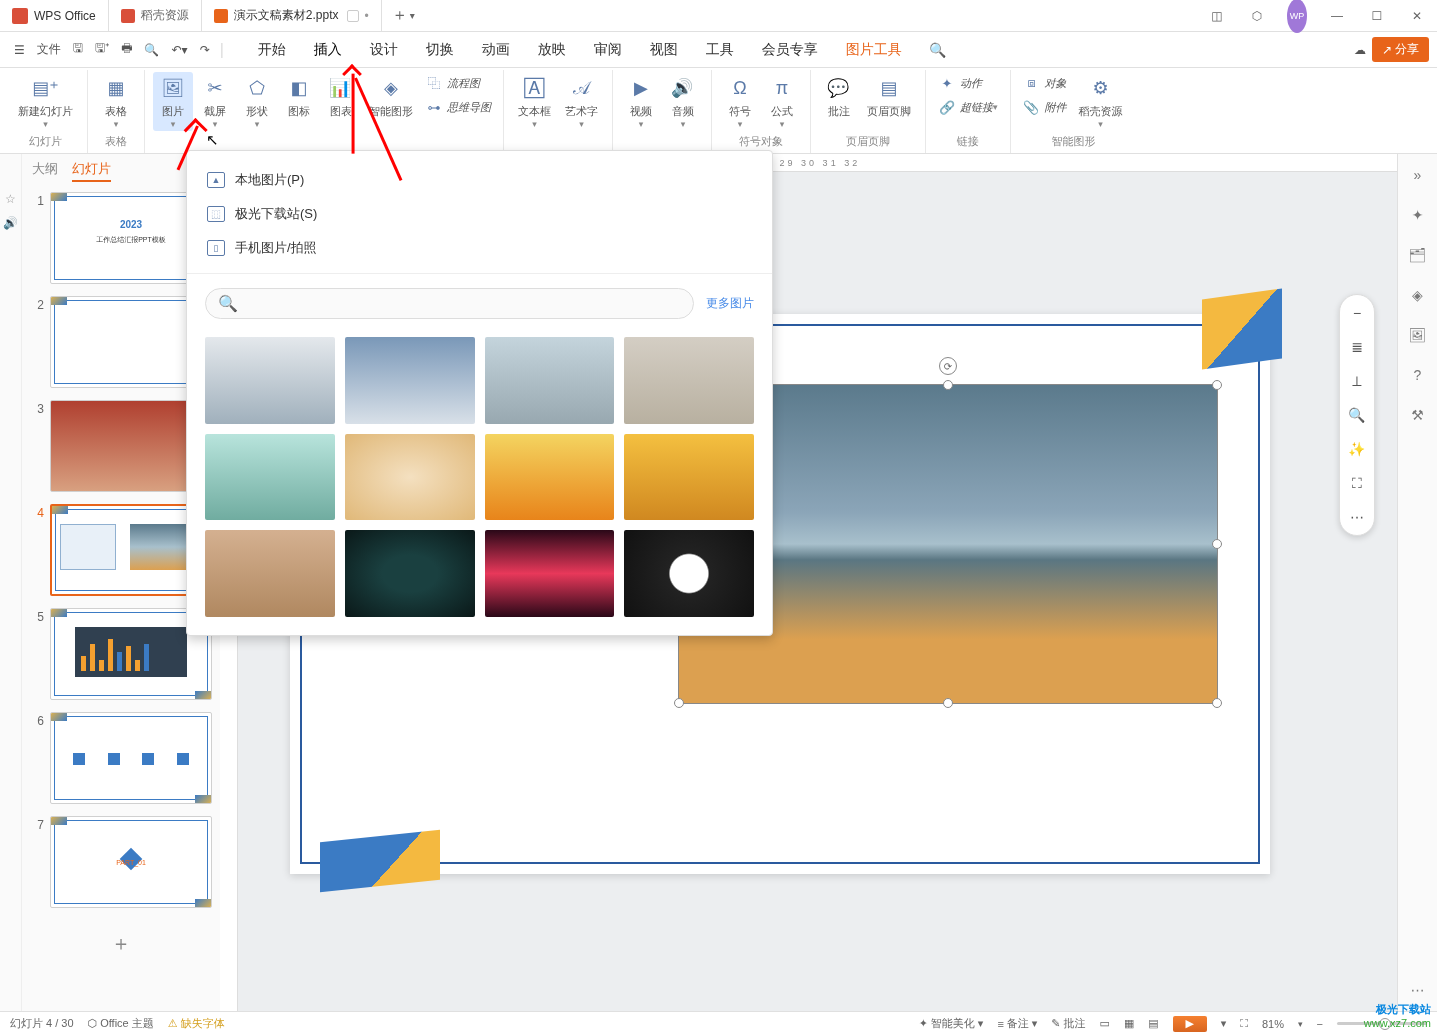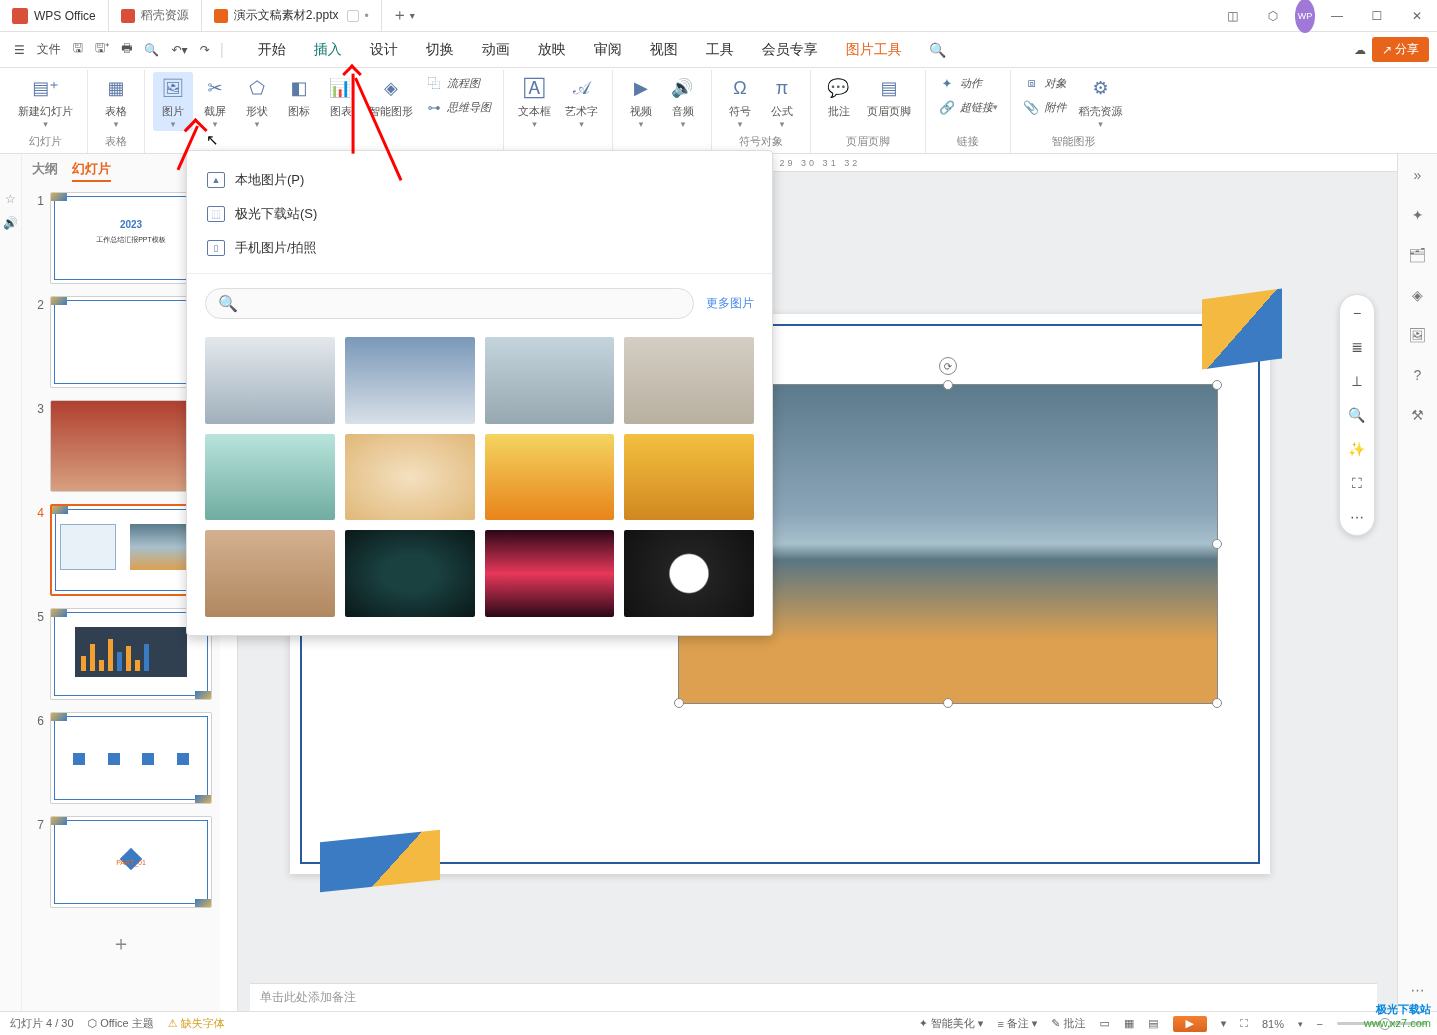--- a/index.html
+++ b/index.html
@@ -11,28 +11,28 @@
 .titlebar .app-name .wps-icon { width: 16px; height: 16px; background: #d94f3a; border-radius: 2px; margin-right: 6px; }
 .titlebar .tab { display: flex; align-items: center; padding: 0 12px; font-size: 12px; color: #666; height: 100%; border-right: 1px solid #e0e0e0; cursor: pointer; }
 .titlebar .tab.active { background: #fff; color: #333; }
 .titlebar .tab .tab-icon { width: 14px; height: 14px; margin-right: 6px; border-radius: 2px; }
 .titlebar .tab .tab-icon.r { background: #d94f3a; }
 .titlebar .tab .tab-icon.o { background: #e8641a; }
 .titlebar .tab .small-square { width: 12px; height: 12px; margin-left: 8px; border: 1px solid #ccc; border-radius: 2px; }
 .titlebar .add-tab { padding: 0 10px; font-size: 16px; color: #666; display: flex; align-items: center; }
 .titlebar .spacer { flex: 1; }
 .titlebar .win-ctrl { width: 40px; height: 100%; display: flex; align-items: center; justify-content: center; color: #666; font-size: 12px; cursor: pointer; }
-.titlebar .avatar { width: 20px; height: 34px; background: #a078d8; border-radius: 50%; margin: 0 2px; display:flex;align-items:center;justify-content:center;color:#fff;font-size:9px; }
+.titlebar .avatar { width: 20px; height: 34px; background: #a078d8; border-radius: 50%; margin: 0 10px; display:flex;align-items:center;justify-content:center;color:#fff;font-size:9px; }
 
 
 .quickbar { height: 36px; background: #fff; display: flex; align-items: center; padding: 0 8px; border-bottom: 1px solid #e0e0e0; }
 .quickbar .qbtn { padding: 4px 6px; font-size: 12px; color: #555; display: flex; align-items: center; cursor: pointer; }
 .quickbar .menu-tabs { display: flex; align-items: center; margin-left: 16px; }
 .quickbar .menu-tab { padding: 6px 14px; font-size: 14px; color: #333; cursor: pointer; position: relative; }
-.quickbar .menu-tab.active { color: #0f766e; }
+.quickbar .menu-tab.active { color: #000000; }
 .quickbar .menu-tab.orange { color: #e8641a; }
 .quickbar .spacer { flex: 1; }
 .share-btn { background: #e8641a; color: #fff; padding: 4px 10px; border-radius: 3px; font-size: 12px; display: flex; align-items: center; }
 
 
 .ribbon { height: 86px; background: #fff; display: flex; border-bottom: 1px solid #e0e0e0; padding: 2px 4px 0; }
 .ribbon-group { display: flex; flex-direction: column; align-items: center; justify-content: space-between; padding: 2px 8px 2px; border-right: 1px solid #e8e8e8; }
 .ribbon-group .items { display: flex; gap: 2px; }
 .ribbon-group .label { font-size: 11px; color: #888; padding: 2px 0; }
 .rbtn { display: flex; flex-direction: column; align-items: center; padding: 2px 6px; cursor: pointer; border-radius: 3px; }
@@ -45,21 +45,21 @@
 .ribbon-stacked { display: flex; flex-direction: column; gap: 2px; }
 
 
 .main { display: flex; height: calc(1035px - 32px - 36px - 86px - 24px); }
 
 
 .left-col { width: 220px; background: #fafafa; display:flex; }
 .left-tools { width: 28px; background:#fafafa; border-right:1px solid #eee; display:flex; flex-direction:column; align-items:center; gap:10px; padding-top:38px; color:#999; font-size:12px;}
 .thumb-panel { flex:1; display: flex; flex-direction: column; }
 .thumb-tabs { display: flex; font-size: 13px; color: #888; padding: 6px 10px; gap: 14px; }
-.thumb-tabs .tt { cursor: pointer; font-weight: bold; }
+.thumb-tabs .tt { cursor: pointer; }
 .thumb-tabs .tt.active { color: #e8641a; border-bottom: 2px solid #e8641a; padding-bottom: 2px; }
 .thumbs { flex: 1; overflow: auto; padding: 4px 8px; }
 .thumb-row { display: flex; align-items: flex-start; gap: 6px; margin-bottom: 12px; }
 .thumb-num { font-size: 12px; color: #666; width: 14px; text-align: right; padding-top: 2px; }
 .thumb { width: 162px; height: 92px; background: #fff; border: 1px solid #d0d0d0; border-radius: 2px; overflow:hidden; position:relative; }
 .thumb.selected { border: 2px solid #e8641a; }
 .thumb-add { text-align: center; padding: 10px; font-size: 20px; color: #888; cursor: pointer; }
 
 
 .canvas-area { flex: 1; background: #eceef0; position: relative; }
@@ -467,21 +467,20 @@
     </div>
     <div class="float-toolbar">
       <span class="fbtn">−</span>
       <span class="fbtn">≣</span>
       <span class="fbtn">⟂</span>
       <span class="fbtn">🔍</span>
       <span class="fbtn">✨</span>
       <span class="fbtn">⛶</span>
       <span class="fbtn">⋯</span>
     </div>
-    <div class="notes-bar">单击此处添加备注</div>
   </div>
 
   <div class="right-col">
     <span class="ricon2">»</span>
     <span class="ricon2">✦</span>
     <span class="ricon2">🗂</span>
     <span class="ricon2">◈</span>
     <span class="ricon2">🖼</span>
     <span class="ricon2">?</span>
     <span class="ricon2">⚒</span>

